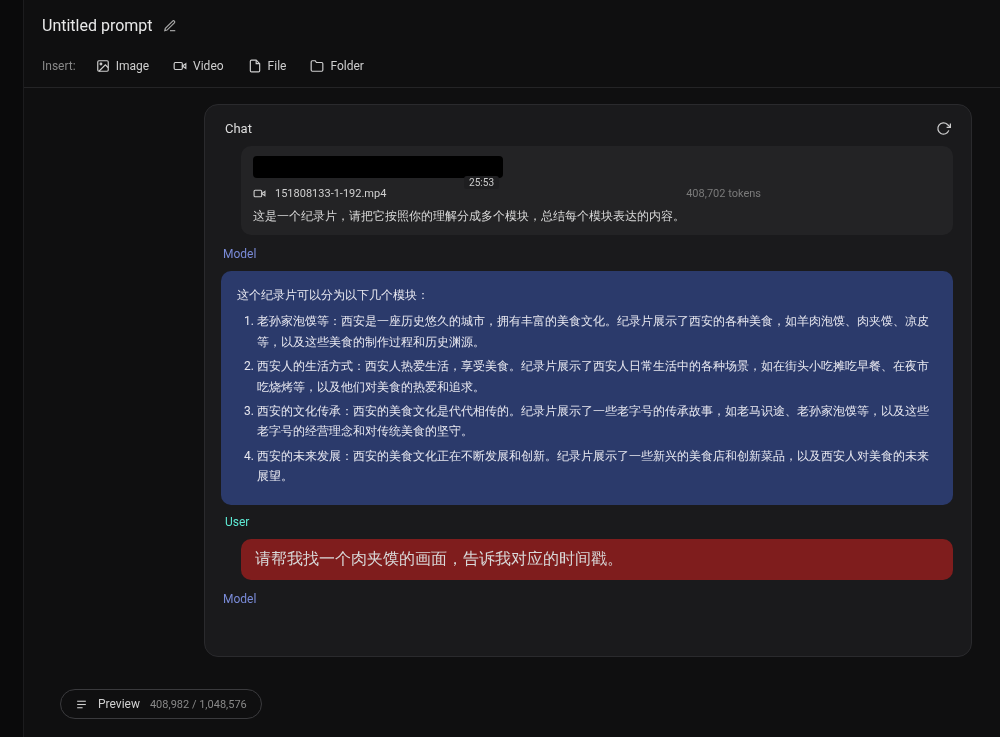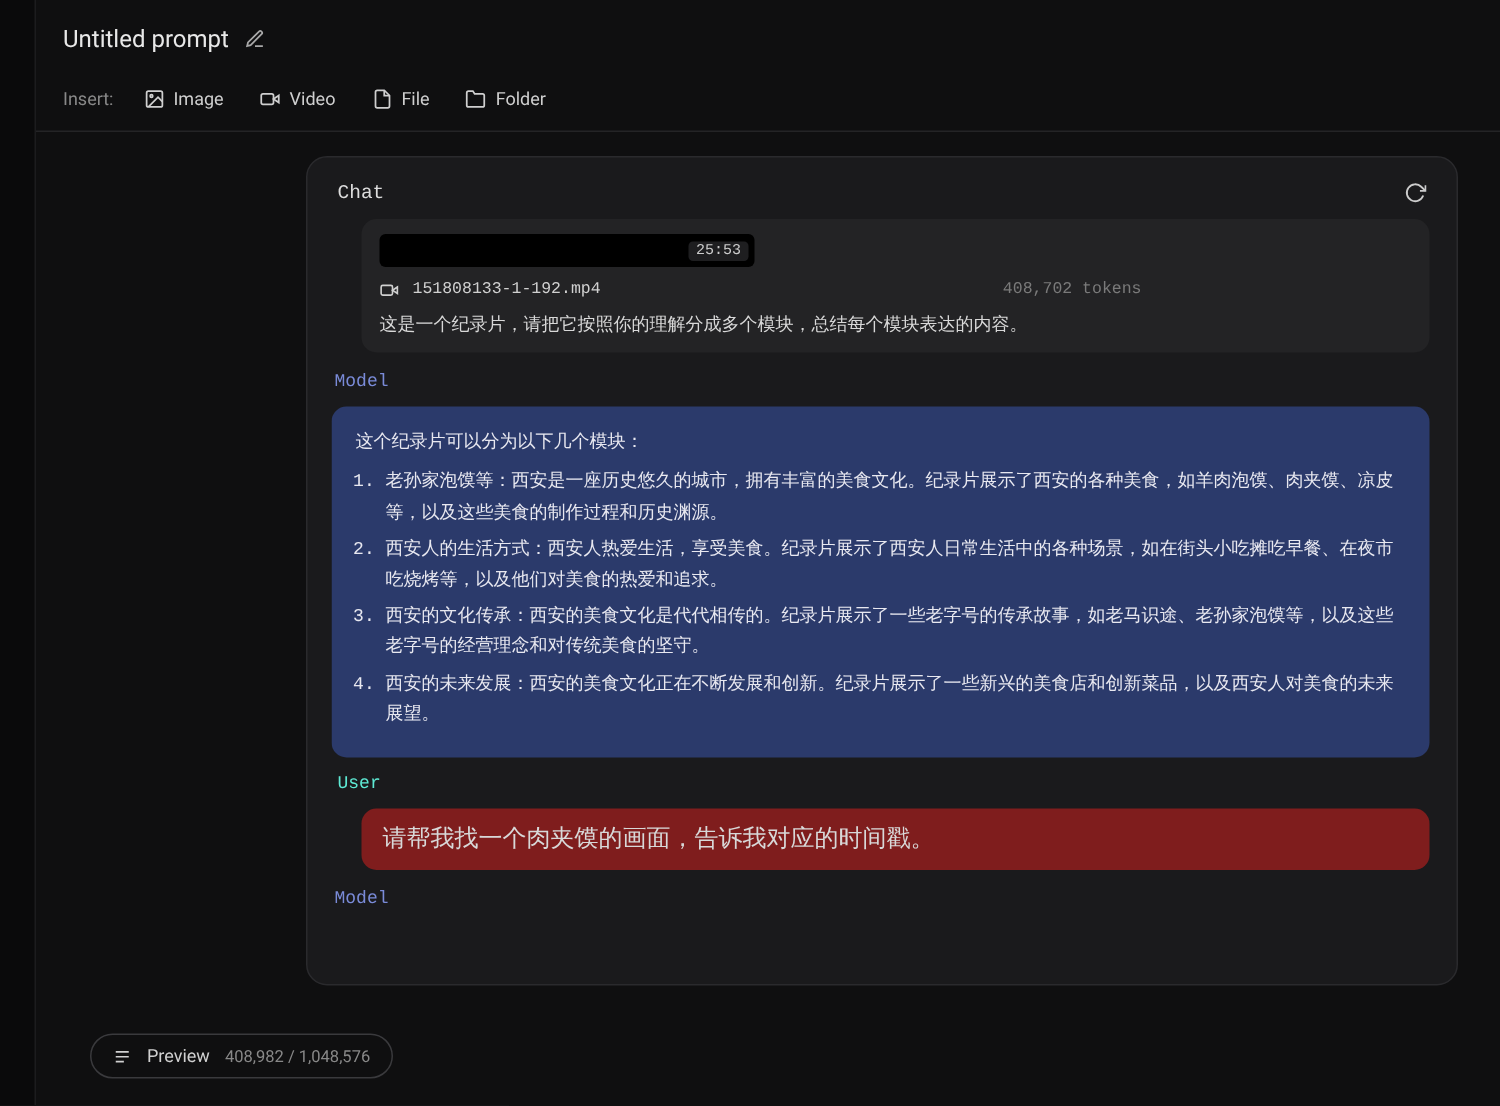--- a/index.html
+++ b/index.html
@@ -71,21 +71,20 @@
     overflow: hidden;
   }
   .chat-panel {
     background: #1a1a1c;
     border: 1px solid #2a2a2d;
     border-radius: 14px;
     padding: 14px 16px 14px 16px;
     height: 100%;
     display: flex;
     flex-direction: column;
-    font-family: Liberation Mono, monospace;
   }
   .chat-head {
     display: flex;
     justify-content: space-between;
     align-items: center;
     padding: 2px 4px 10px 4px;
   }
   .chat-title { color: #ddd; font-size: 13px; }
   .refresh-icon { color: #ccc; cursor: pointer; }
   .msg-area {
@@ -105,21 +104,21 @@
   .video-thumb {
     background: #000;
     width: 250px;
     height: 22px;
     border-radius: 4px;
     position: relative;
   }
   .video-dur {
     position: absolute;
     right: 4px;
-    top: 5px;
+    top: 20px;
     background: #1e1e20;
     color: #ccc;
     font-size: 10px;
     padding: 1px 5px;
     border-radius: 3px;
   }
   .video-meta {
     display: flex;
     align-items: center;
     gap: 8px;

